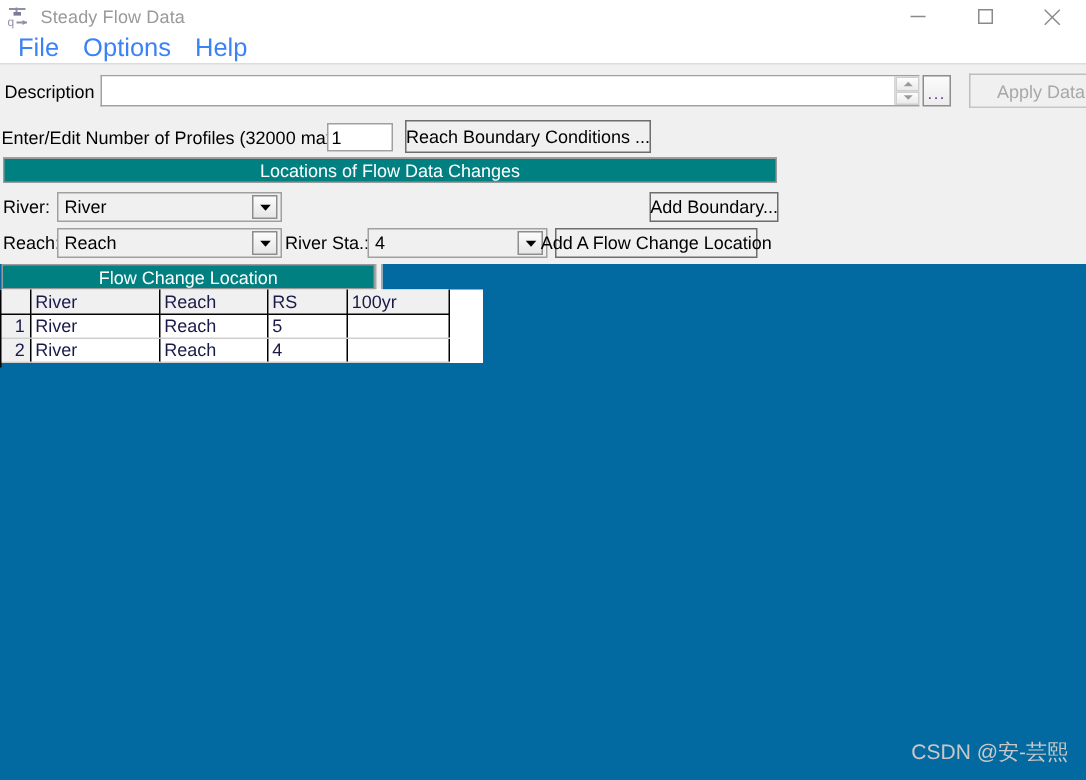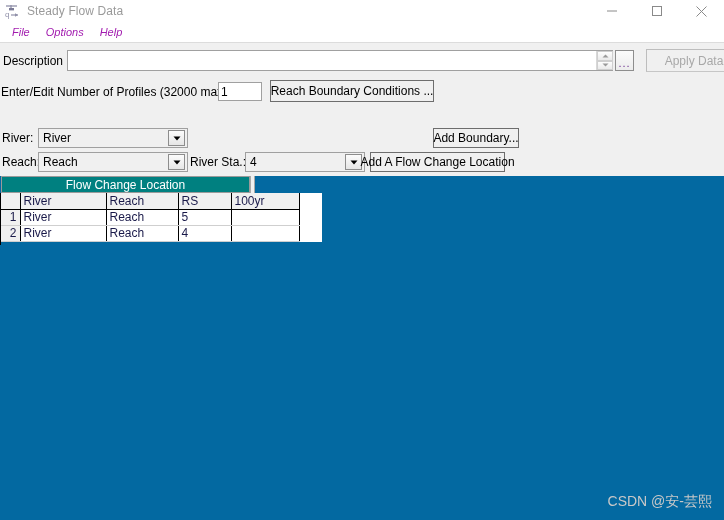--- a/index.html
+++ b/index.html
@@ -64,25 +64,24 @@
   #menubar {
     position: absolute;
     left: 0; top: 22px;
     width: 724px; height: 20px;
     background: #ffffff;
     display: flex;
     align-items: center;
     padding-left: 4px;
   }
   .menu-item {
-    font-size: 11px;
-    color: #a21caf;
+    font-size: 17px;
+    color: #3b82f6;
     padding: 2px 8px;
     white-space: nowrap;
-    font-style: italic;
   }
 
   
   #client {
     position: absolute;
     left: 0; top: 42px;
     width: 724px; height: 478px;
     background: #f0f0f0;
     border-top: 1px solid #dcdcdc;
   }
@@ -457,20 +456,23 @@
     </div>
 
     <div id="profiles-row">
       <span id="profiles-label">Enter/Edit Number of Profiles (32000 max):</span>
       <input id="profiles-input" type="text" value="1" style="">
       <div id="rbc-button">
         <span>Reach Boundary Conditions ...</span>
       </div>
     </div>
 
+    <div id="loc-header">
+      <span>Locations of Flow Data Changes</span>
+    </div>
 
     <span id="river-label">River:</span>
     <div class="combo" id="river-combo">
       <span class="combo-text">River</span>
       <span class="combo-arrow">
         <svg width="8" height="5" viewBox="0 0 8 5">
             <polygon points="0.5,0.5 7.5,0.5 4,4.5" fill="#000"></polygon>
           </svg>
       </span>
     </div>

